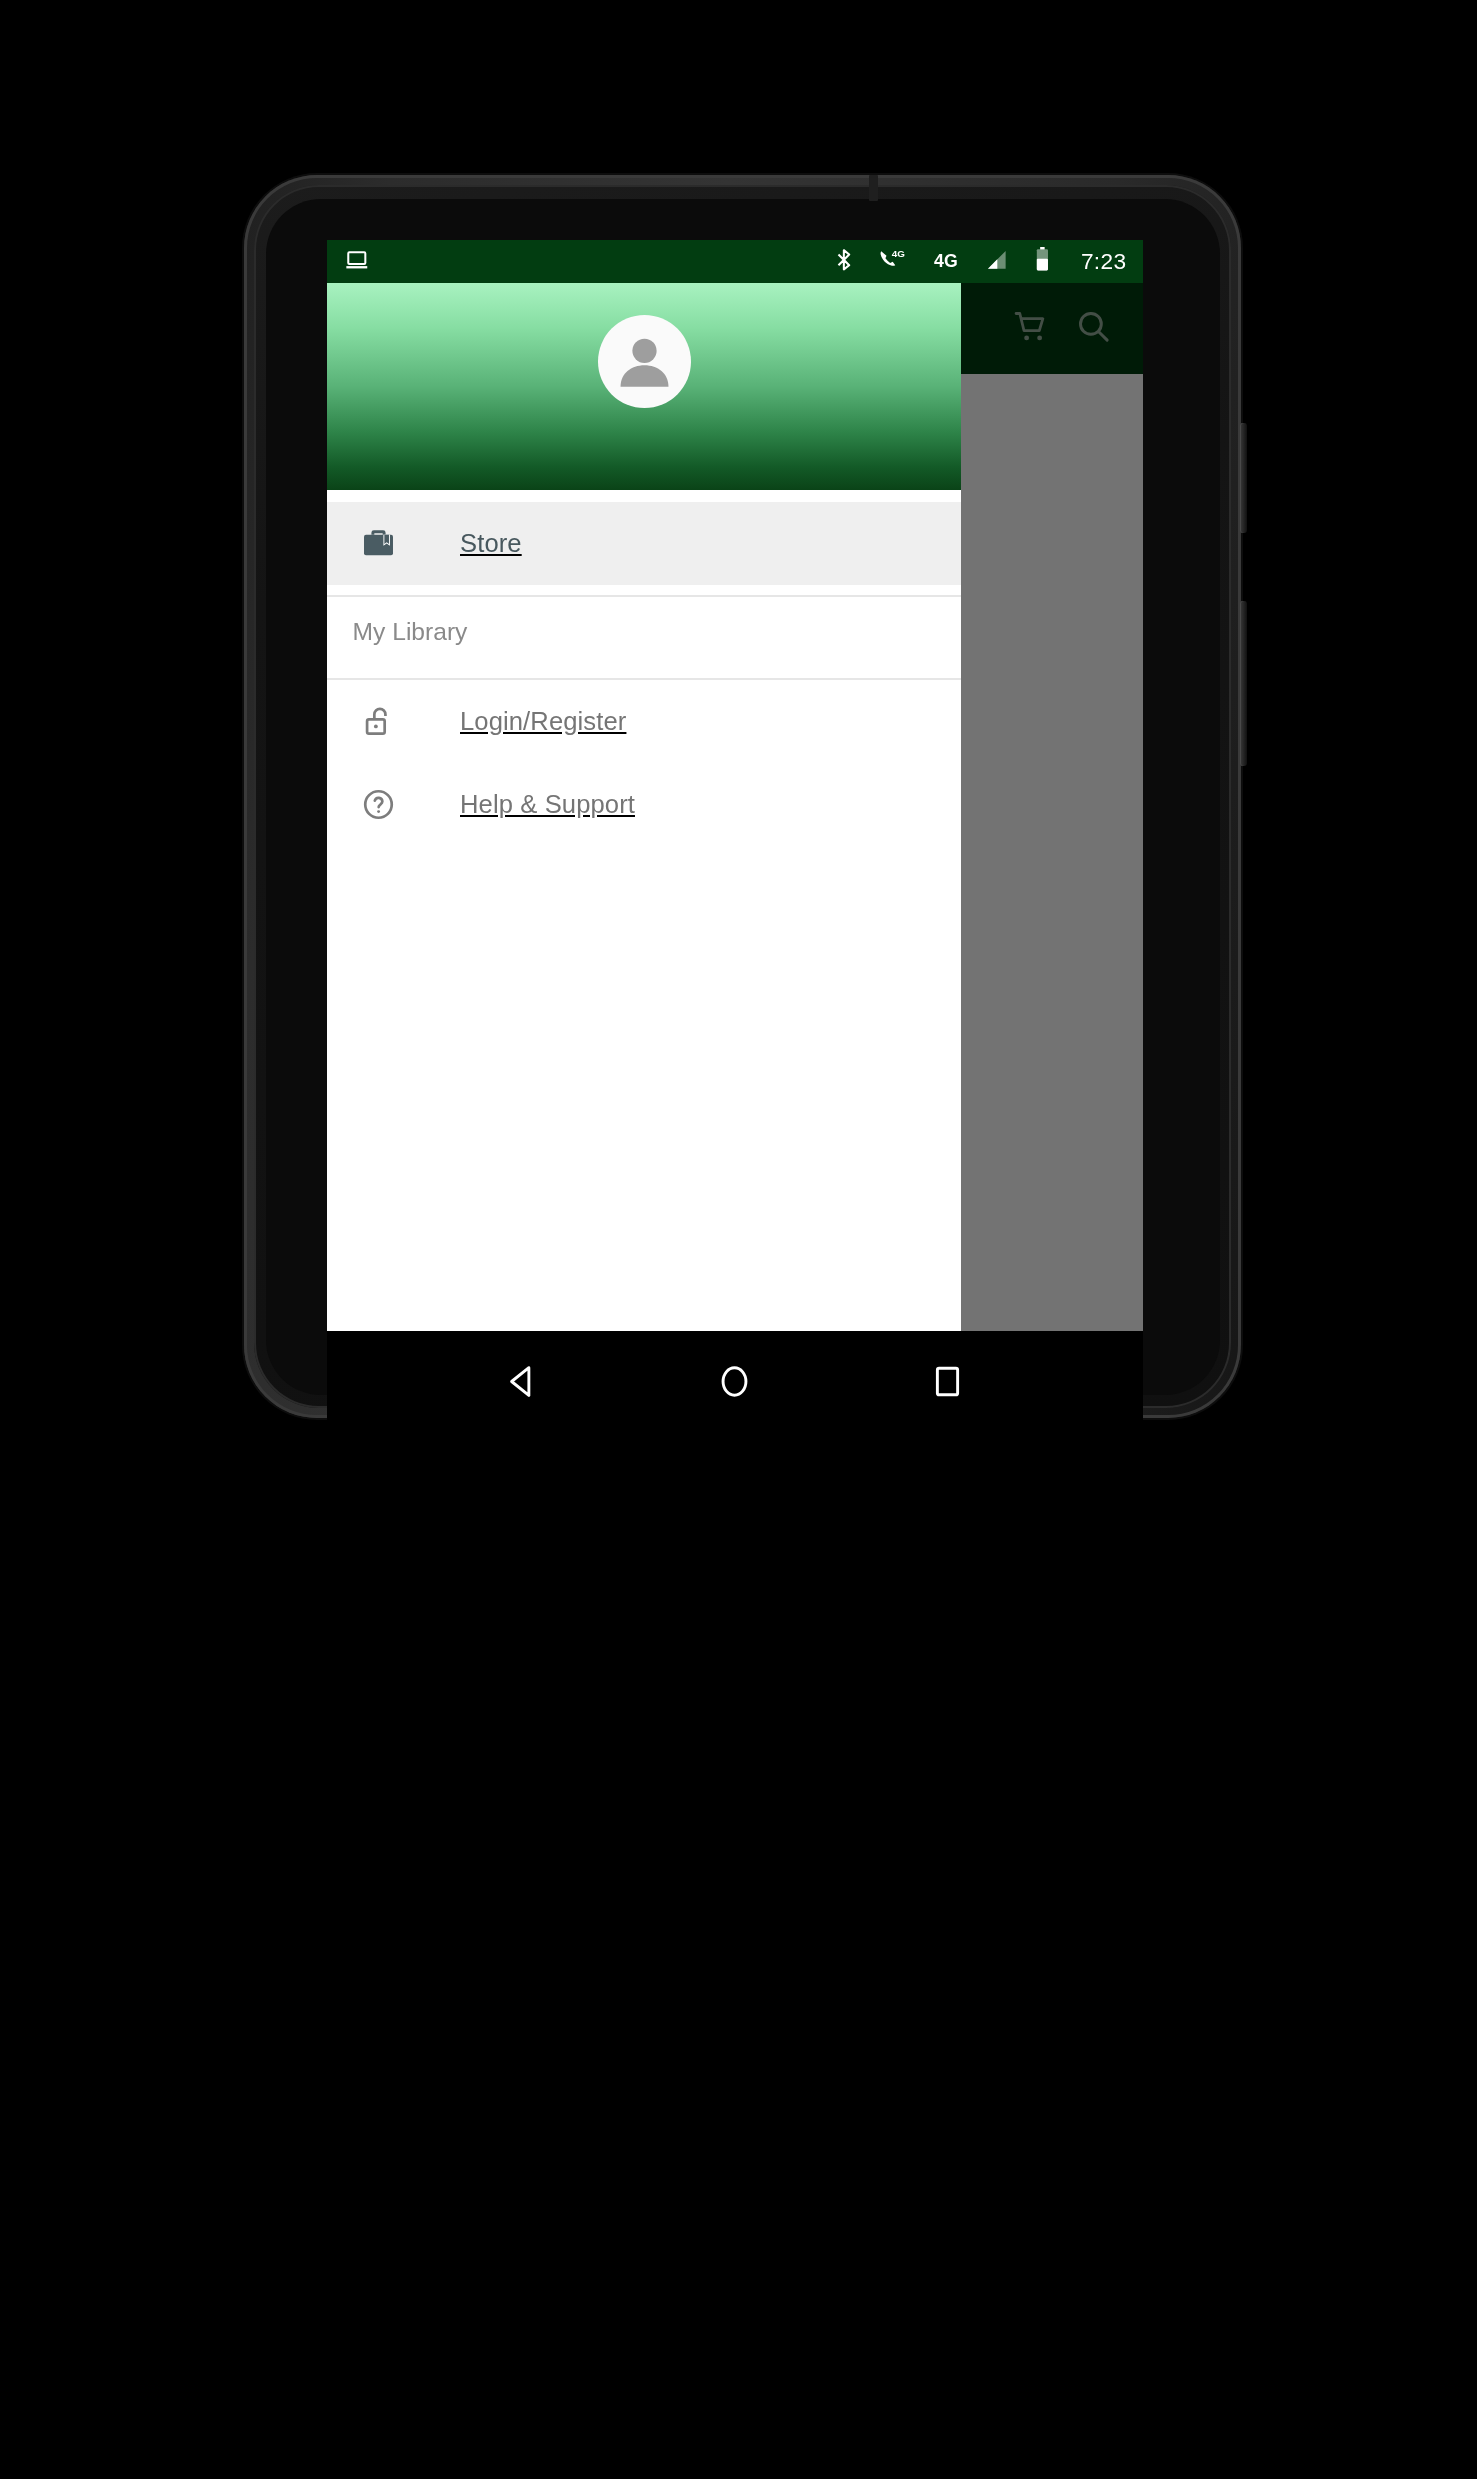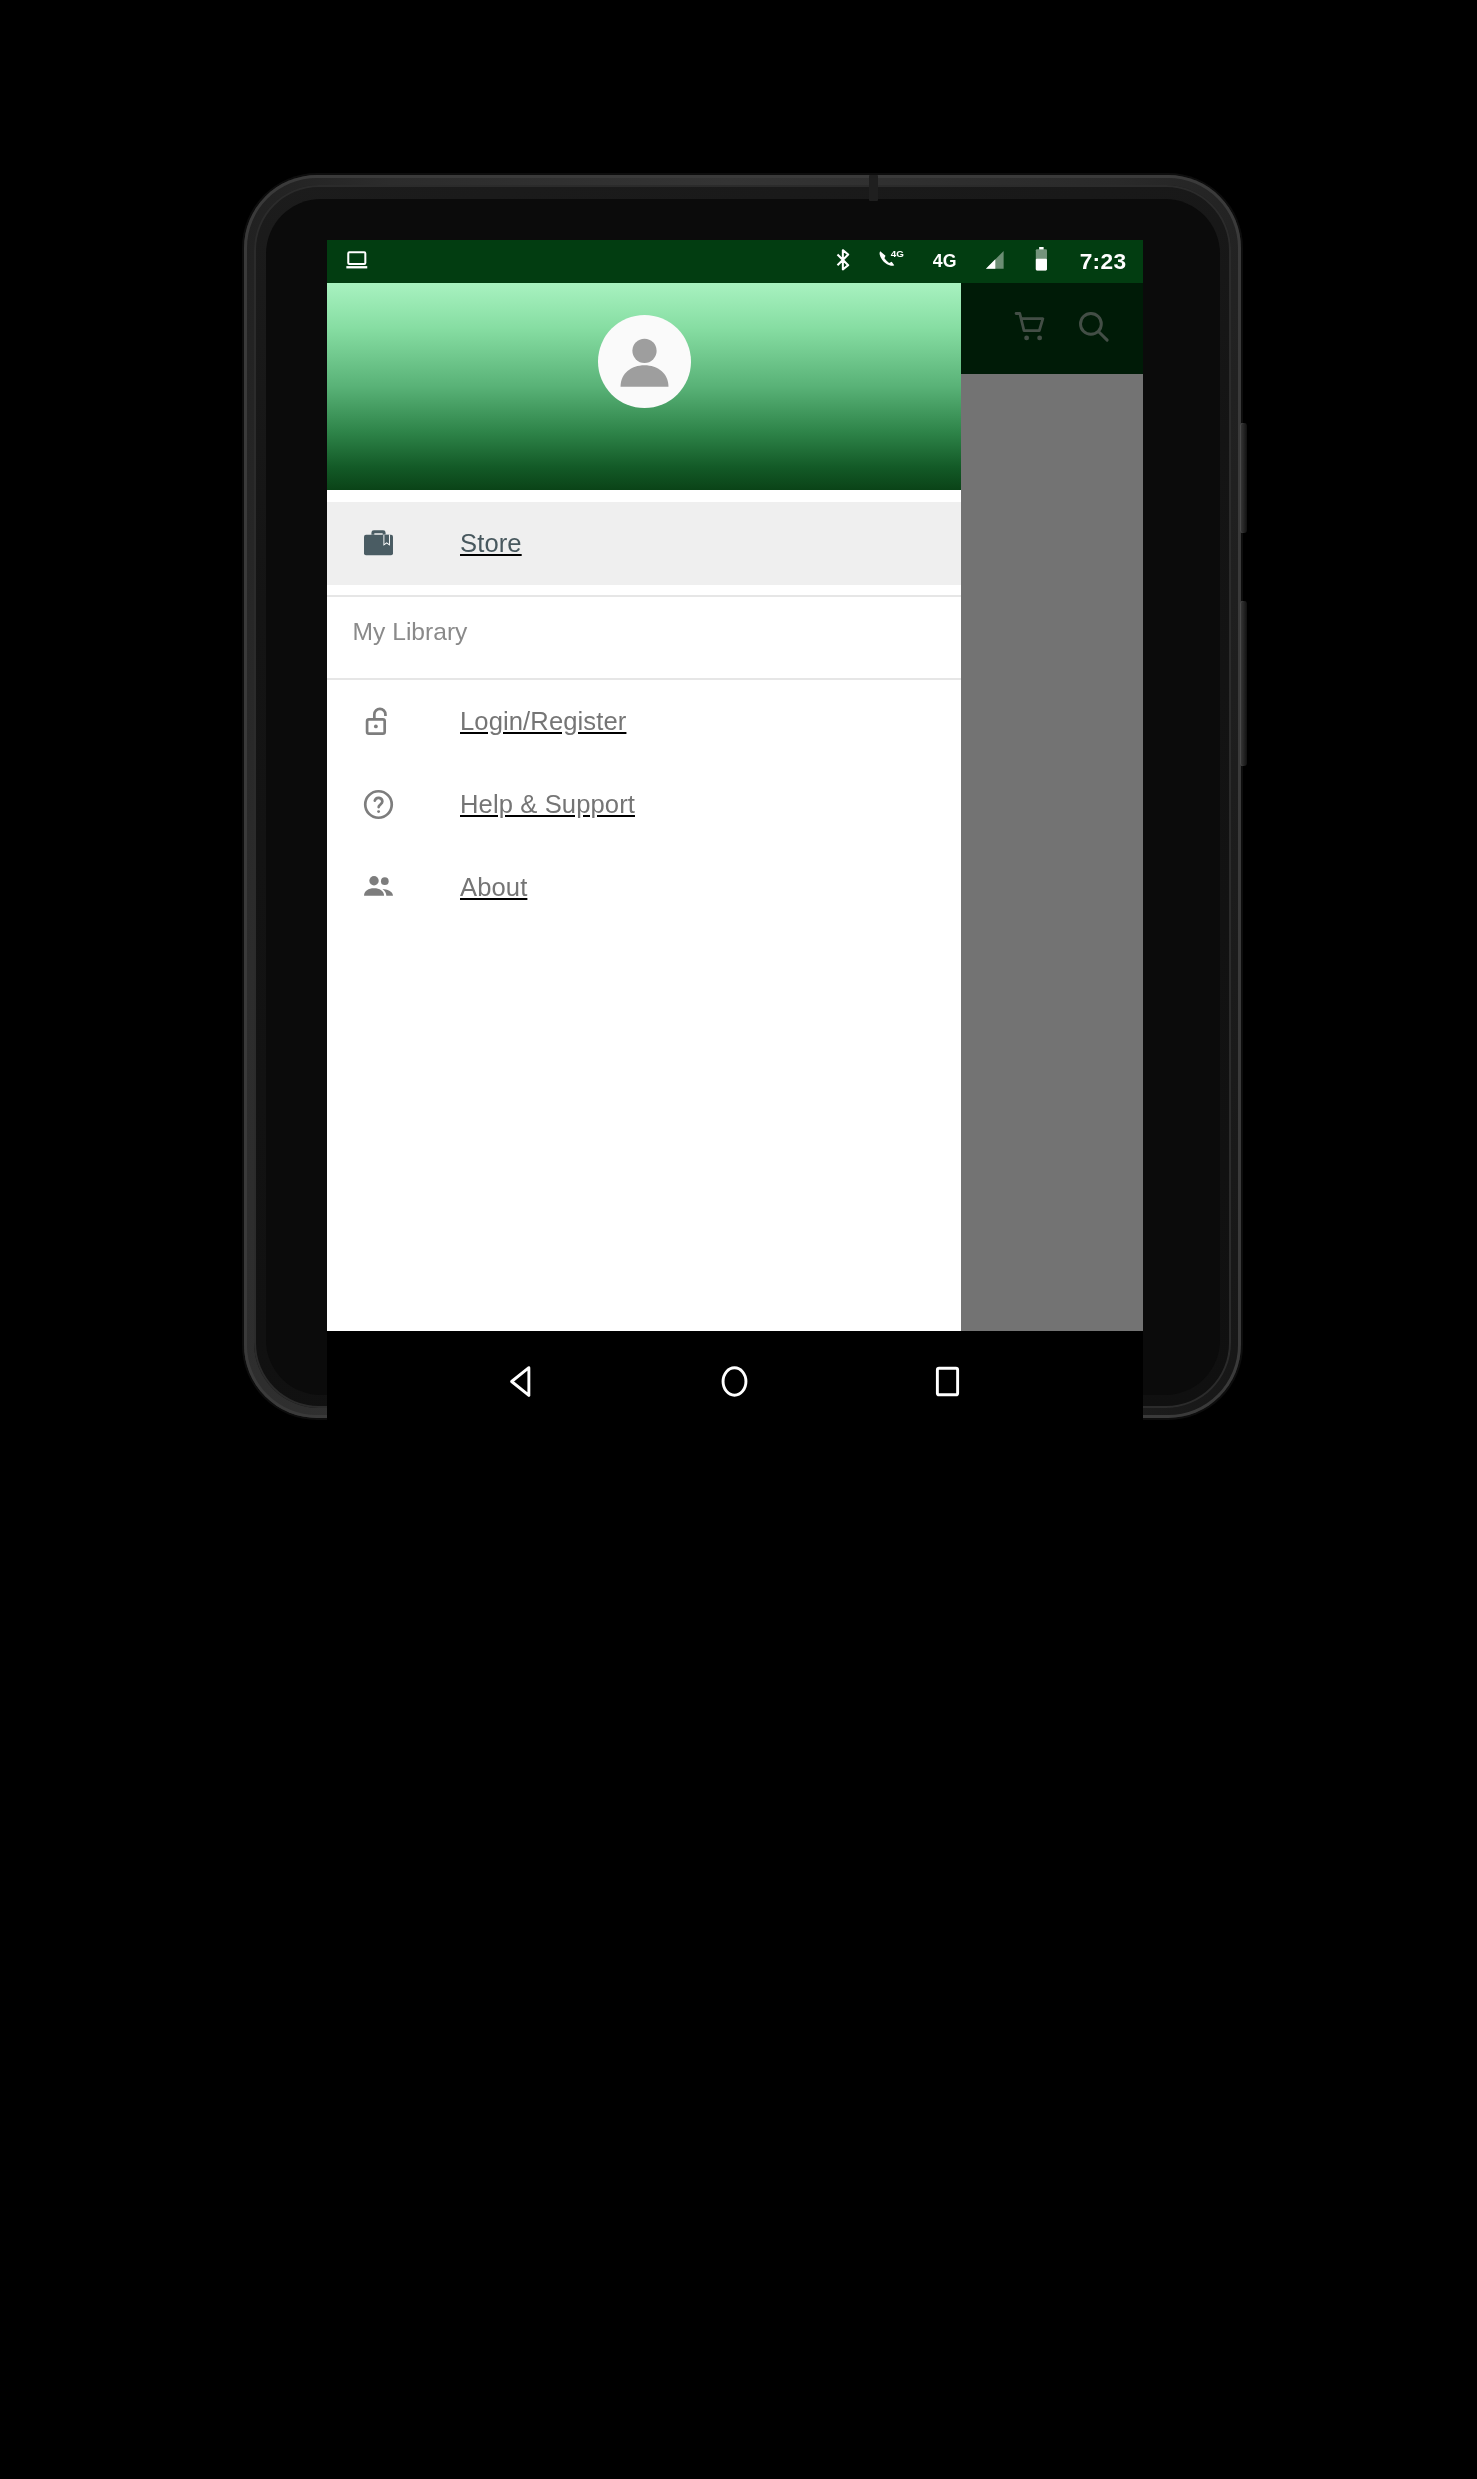--- a/index.html
+++ b/index.html
@@ -146,21 +146,21 @@
   }
   #status-bar .sb-left { display: flex; align-items: center; }
   #status-bar .sb-right {
     margin-left: auto;
     display: flex;
     align-items: center;
     gap: 27px;
   }
   .sb-clock {
     font-size: 22.7px;
-    font-weight: bold;
+    font-weight: normal;
     letter-spacing: 0.3px;
     margin-left: 3.9px;
   }
   .sb-net-label {
     font-size: 17.7px;
     font-weight: bold;
     line-height: 1;
   }
 
   
@@ -415,31 +415,20 @@
           <span class="item-icon">
             <svg width="37" height="37" viewBox="0 0 24 24" fill="none" stroke="#7d7d7d" stroke-width="1.75">
               <circle cx="12" cy="12" r="8.6"></circle>
               <path d="M9.6 9.5a2.5 2.5 0 0 1 4.9.6c0 1.7-2.4 2-2.4 3.6" stroke-linecap="round"></path>
               <circle cx="12.05" cy="16.6" r="0.95" fill="#7d7d7d" stroke="none"></circle>
             </svg>
           </span>
           <span class="item-label">Help &amp; Support</span>
         </div>
 
-        <div class="drawer-item">
-          <span class="item-icon">
-            <svg width="37" height="37" viewBox="0 0 24 24" fill="#7d7d7d">
-              <circle cx="9.1" cy="7.6" r="3.05"></circle>
-              <circle cx="16.1" cy="7.9" r="2.5"></circle>
-              <path d="M2.6 17.4c0-3.2 2.9-4.9 6.5-4.9s6.5 1.7 6.5 4.9z"></path>
-              <path d="M14.6 12.9c2.9.15 6.8 1.35 6.8 4.5h-4.3c0-1.85-1-3.35-2.5-4.5z"></path>
-            </svg>
-          </span>
-          <span class="item-label">About</span>
-        </div>
 
       </div>
     </div>
 
   </div>
 
   <div id="nav-bar">
     <span class="nav-btn">
       <svg width="45" height="45" viewBox="0 0 24 24" fill="none" stroke="#ffffff" stroke-width="1.55" stroke-linejoin="round">
         <path d="M15.4 4.6 L6.2 12 L15.4 19.4 Z"></path>

